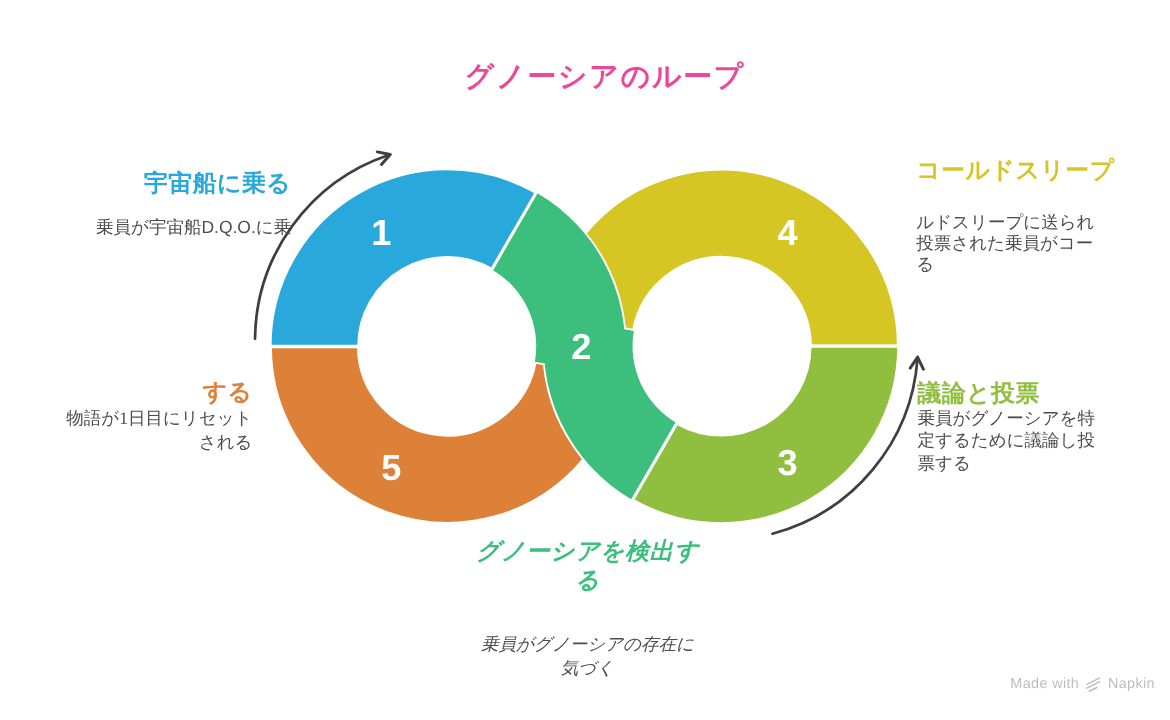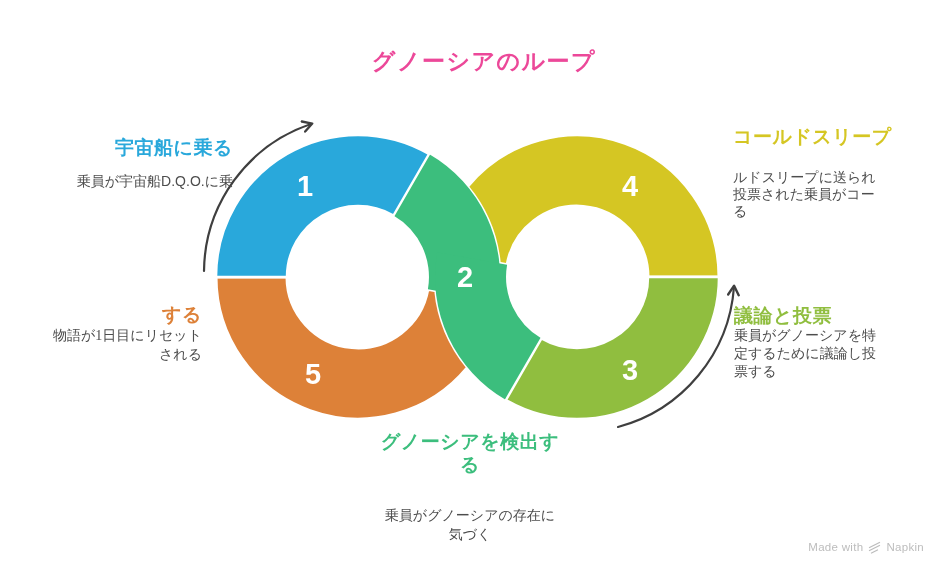--- a/index.html
+++ b/index.html
@@ -13,21 +13,21 @@
     text-align:center;font-size:23px;font-weight:bold;
     letter-spacing:1.5px;color:#4a4a4a;
   }
   svg.diagram{position:absolute;left:0;top:0;}
   .seg-number{
     font-family:"Liberation Sans","DejaVu Sans",sans-serif;
     font-size:29px;font-weight:bold;fill:#ffffff;
   }
   .label-block{position:absolute;}
   .lb-right{text-align:right;}
-  .lb-center{text-align:center;}
+  .lb-center{text-align:center;font-style:italic;}
   .lb-left{text-align:left;}
   .label-heading{font-size:19px;font-weight:bold;line-height:23px;letter-spacing:0.5px;}
   .label-heading .hl{white-space:nowrap;}
   .label-desc{font-size:14px;line-height:19px;color:#4d4d4d;}
   .label-desc .dl{white-space:nowrap;}
   .mt13{margin-top:13px;}
   .mt15{font-family:Liberation Serif, serif;}
   .mt14{margin-top:30px;}
   .mt21{margin-top:21px;}
   .footer{

